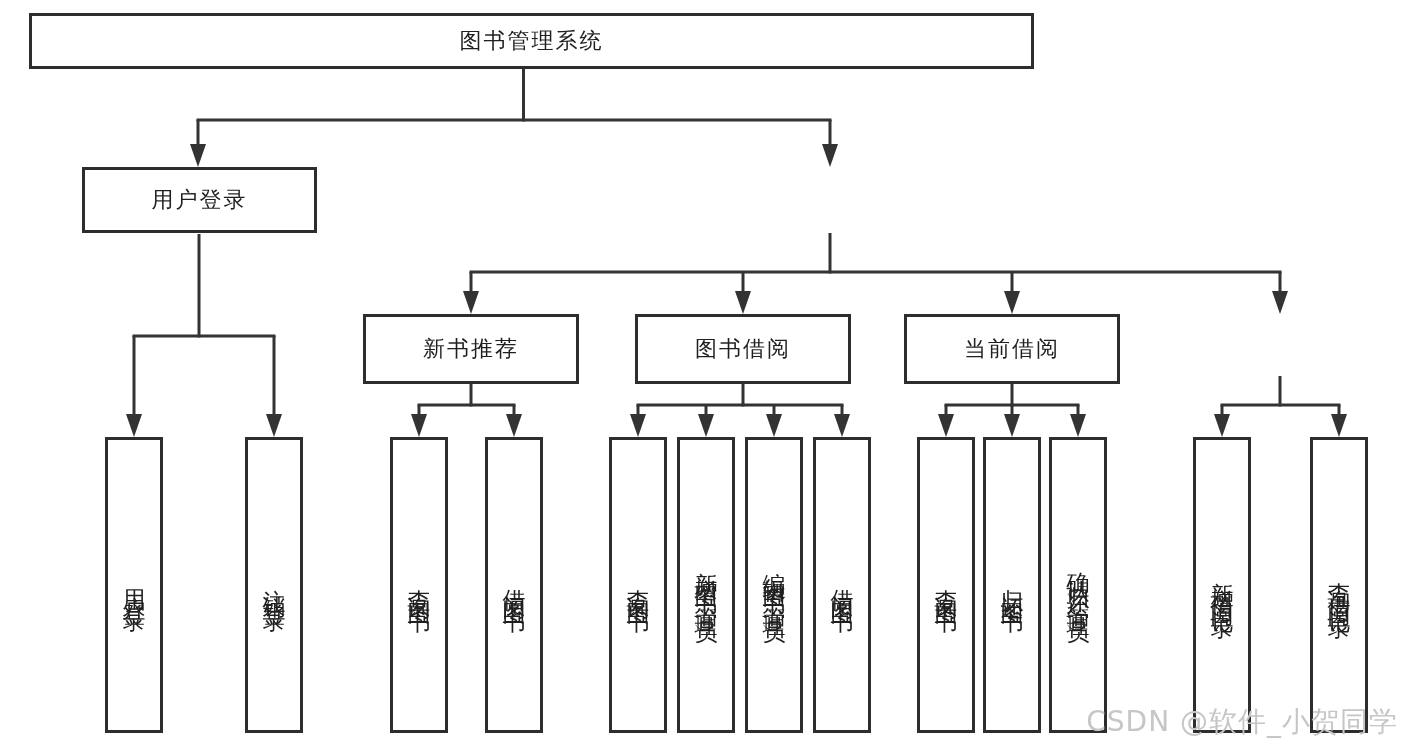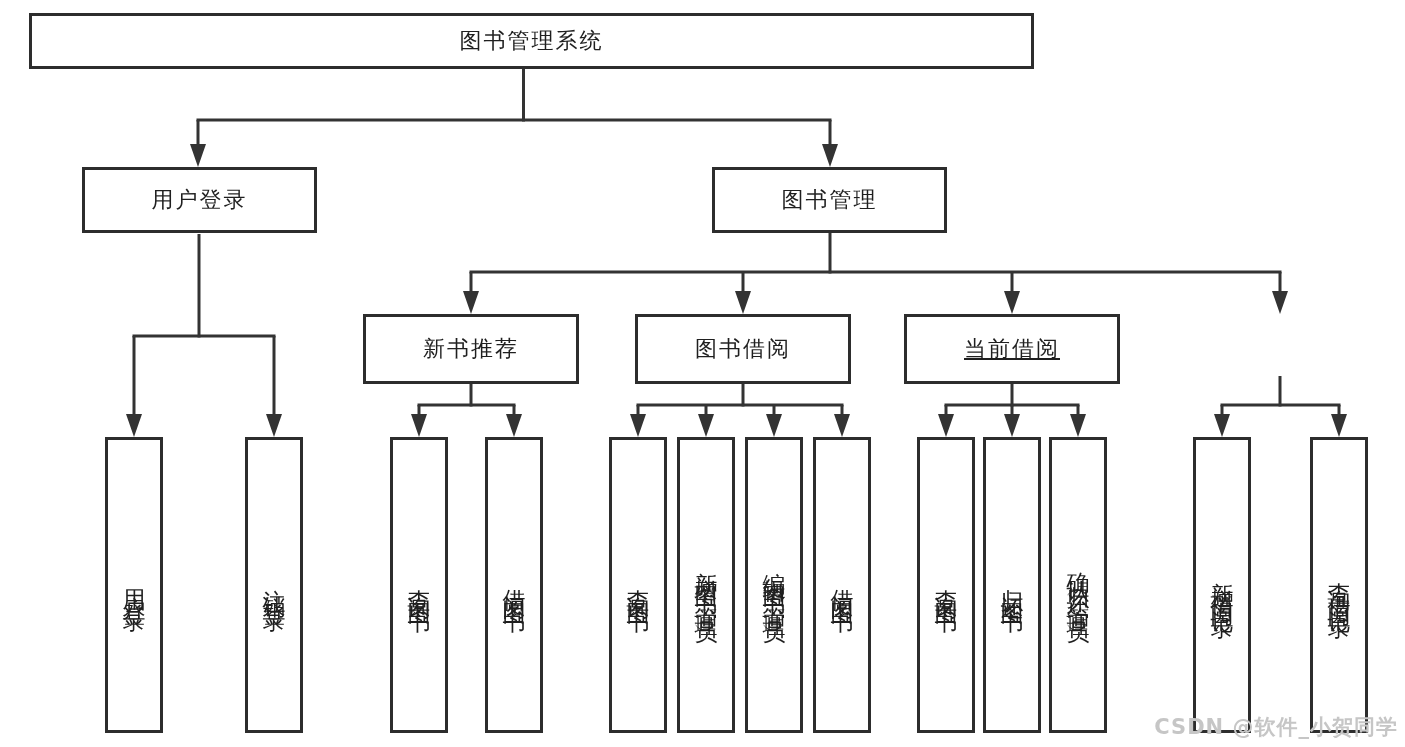--- a/index.html
+++ b/index.html
@@ -45,38 +45,37 @@
   }
   
   .n-root{left:21px;top:13px;width:1005px;height:56px;margin-left:8px;}
   
   .n-l1a{left:82px; top:167px;width:235px;height:66px;}
   .n-l1b{left:712px;top:167px;width:235px;height:66px;}
   
   .n-l2{top:314px;width:216px;height:70px;}
   .n-l2a{left:363px;}
   .n-l2b{left:635px;}
-  .n-l2c{left:904px;text-decoration:underline;}
+  .n-l2c{left:904px;}
   .n-l2d{left:1172px;}
   
   .leaf{top:437px;width:58px;height:296px;}
   .lfA1{left:105px;} .lfA2{left:245px;}
   .lfB1{left:390px;} .lfB2{left:485px;}
   .lfC1{left:609px;} .lfC2{left:677px;} .lfC3{left:745px;} .lfC4{left:813px;}
   .lfD1{left:917px;} .lfD2{left:983px;} .lfD3{left:1049px;}
   .lfE1{left:1193px;} .lfE2{left:1310px;}
   .watermark{
     position:absolute;
     right:7px;
     bottom:6px;
-    font-size:21px;
+    font-size:28px;
     color:var(--watermark);
     letter-spacing:1px;
     white-space:nowrap;
-    font-weight:bold;
   }
 </style>
 </head>
 <body>
 
 <div class="canvas">
 
   <svg class="connectors" width="1405" height="747" viewBox="0 0 1405 747">
 
     <line x1="523.5" y1="69" x2="523.5" y2="121.5"></line>
@@ -139,23 +138,20 @@
     <polygon points="1331,414 1347,414 1339,437"></polygon>
   </svg>
 
   <div class="box hbox n-root">
     <span>图书管理系统</span>
   </div>
 
   <div class="box hbox n-l1a">
     <span>用户登录</span>
   </div>
-  <div class="box hbox n-l1b">
-    <span>图书管理</span>
-  </div>
 
   <div class="box hbox n-l2 n-l2a">
     <span>新书推荐</span>
   </div>
   <div class="box hbox n-l2 n-l2b">
     <span>图书借阅</span>
   </div>
   <div class="box hbox n-l2 n-l2c">
     <span>当前借阅</span>
   </div>

